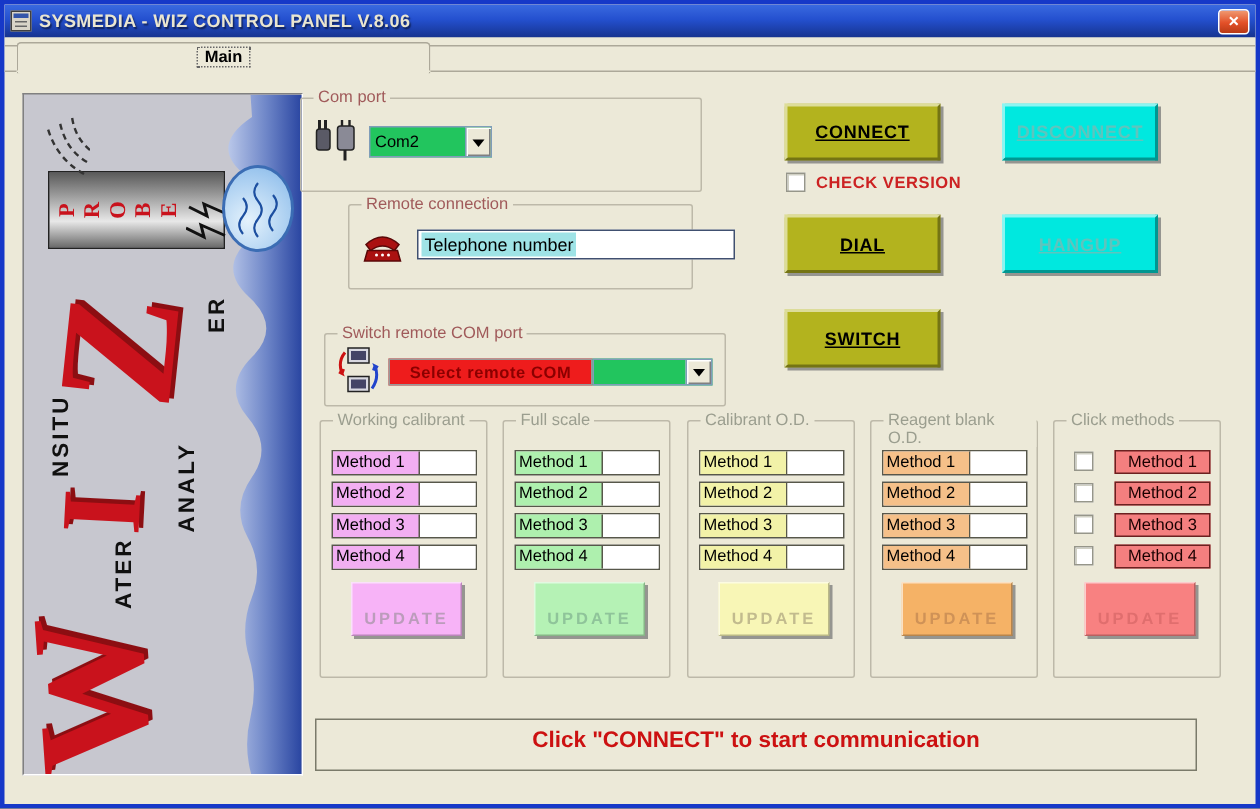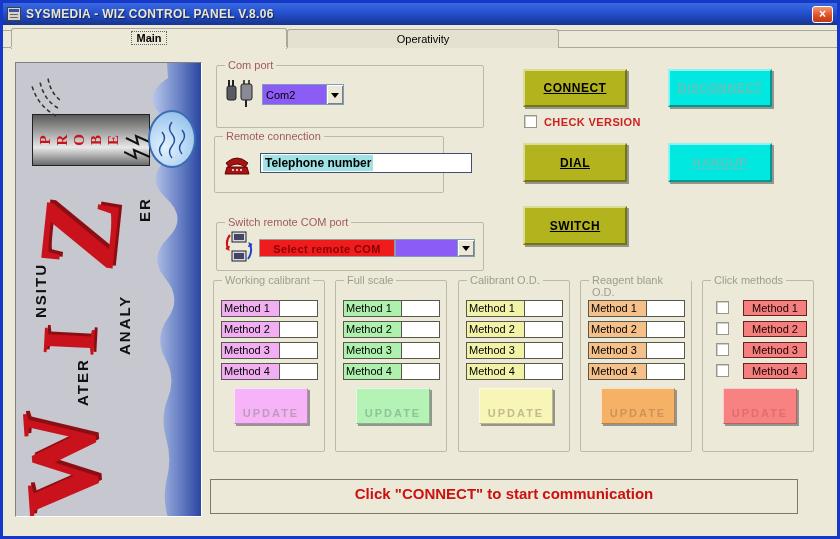--- a/index.html
+++ b/index.html
@@ -48,21 +48,21 @@
   .probe span{font-family:"Liberation Serif",serif;font-weight:bold;font-size:15px;color:#c9121c;line-height:17px;}
   .bubble{position:absolute;left:350px;top:132px;width:58px;height:48px;border-radius:50%;
     background:radial-gradient(circle at 35% 35%,#e4f2fc,#9cc6ee 75%,#7fb0e0);
     border:2px solid #3b6db4;}
   
   .groupbox{position:absolute;border:1px solid #bdb9a9;border-radius:2px;}
   .glabel{position:absolute;top:-7px;left:8px;background:#ece9d8;padding:0 3px;font-size:11px;}
   .glabel.red{color:#a05a5a;}
   .glabel.gray{color:#9b9e8f;}
   
-  .combo{position:absolute;background:#8b5cf6;border:1px solid #7f9db9;display:flex;align-items:center;font-size:11px;}
+  .combo{position:absolute;background:#22c55e;border:1px solid #7f9db9;display:flex;align-items:center;font-size:11px;}
   .combo .val{flex:1;padding-left:3px;color:#000;}
   .combo .arrowbtn{width:17px;align-self:stretch;background:#ece9d8;
     border-left:1px solid #7f9db9;position:relative;
     box-shadow:inset 1px 1px 0 #fff,inset -1px -1px 0 #808080;}
   .combo .arrowbtn:after{content:"";position:absolute;left:50%;top:50%;margin:-2px 0 0 -4px;
     border:4px solid transparent;border-top:5px solid #000;border-bottom:none;}
   
   .btn3d{position:absolute;text-align:center;font-weight:bold;font-size:12px;
     letter-spacing:.5px;text-decoration:underline;
     box-shadow:2px 2px 0 rgba(120,120,120,.75);
@@ -108,23 +108,20 @@
     <div class="title-text">SYSMEDIA - WIZ CONTROL PANEL V.8.06</div>
     <div class="close-btn">×</div>
   </div>
 
   <div class="tabstrip">
     <div class="topline"></div>
     <div class="baseline"></div>
     <div class="tab active" style="left:8px;width:276px;">
       <span class="tlabel">Main</span>
     </div>
-    <div class="tab inactive" style="left:284px;width:272px;">
-      <span class="tlabel">Operativity</span>
-    </div>
     <div class="basemask"></div>
   </div>
 
   <div class="banner">
     <div class="banner-art">
 
       <svg width="455" height="187" style="position:absolute;left:0;top:0">
         <defs>
           <linearGradient id="wg" x1="0" y1="0" x2="0" y2="1">
             <stop offset="0" stop-color="#b9c7e9"></stop>
@@ -165,47 +162,47 @@
       </svg>
 
       <svg width="58" height="44" style="position:absolute;left:398px;top:0;">
         <path d="M4,40 Q14,22 34,16" fill="none" stroke="#333" stroke-width="1.6" stroke-dasharray="4,3"></path>
         <path d="M12,42 Q20,28 38,24" fill="none" stroke="#333" stroke-width="1.6" stroke-dasharray="4,3"></path>
         <path d="M20,44 Q28,34 42,32" fill="none" stroke="#333" stroke-width="1.6" stroke-dasharray="4,3"></path>
       </svg>
     </div>
   </div>
 
-  <div class="groupbox" style="left:213px;top:62px;width:268px;height:63px;">
+  <div class="groupbox" style="left:197px;top:62px;width:268px;height:63px;">
     <span class="glabel red">Com port</span>
     <svg width="32" height="30" style="position:absolute;left:8px;top:12px;">
       <rect x="2" y="8" width="9" height="14" rx="2" fill="#5a5a66" stroke="#222"></rect>
       <line x1="4" y1="8" x2="4" y2="2" stroke="#222" stroke-width="2"></line>
       <line x1="8" y1="8" x2="8" y2="2" stroke="#222" stroke-width="2"></line>
       <rect x="16" y="6" width="11" height="16" rx="2" fill="#8a8a96" stroke="#222"></rect>
       <line x1="21" y1="22" x2="21" y2="29" stroke="#222" stroke-width="2"></line>
       <line x1="19" y1="2" x2="19" y2="6" stroke="#222" stroke-width="1.6"></line>
       <line x1="24" y1="2" x2="24" y2="6" stroke="#222" stroke-width="1.6"></line>
     </svg>
     <div class="combo" style="left:45px;top:18px;width:82px;height:21px;">
       <span class="val">Com2</span>
       <span class="arrowbtn"></span>
     </div>
   </div>
 
-  <div class="groupbox" style="left:211px;top:133px;width:230px;height:57px;">
+  <div class="groupbox" style="left:229px;top:133px;width:230px;height:57px;">
     <span class="glabel red">Remote connection</span>
     <svg width="30" height="24" style="position:absolute;left:7px;top:14px;">
       <path d="M4,12 Q15,2 26,12 L23,16 Q15,10 7,16 Z" fill="#aa1111" stroke="#5a0808"></path>
       <path d="M5,16 L25,16 L27,23 L3,23 Z" fill="#aa1111" stroke="#5a0808"></path>
       <circle cx="11" cy="19" r="1" fill="#fff"></circle>
         <circle cx="15" cy="19" r="1" fill="#fff"></circle>
         <circle cx="19" cy="19" r="1" fill="#fff"></circle>
     </svg>
-    <div class="tel-field" style="left:45px;top:16px;width:212px;font-weight:bold;">
+    <div class="tel-field" style="left:45px;top:16px;width:212px;">
       <span class="sel">Telephone number</span>
     </div>
   </div>
 
   <div class="groupbox" style="left:213px;top:196px;width:268px;height:49px;margin-top:23px;">
     <span class="glabel red">Switch remote COM port</span>
     <svg width="30" height="34" style="position:absolute;left:7px;top:8px;">
       <rect x="8" y="1" width="14" height="10" fill="#d8d8e0" stroke="#222"></rect>
       <rect x="10" y="3" width="10" height="6" fill="#446"></rect>
       <rect x="8" y="20" width="14" height="10" fill="#d8d8e0" stroke="#222"></rect>

